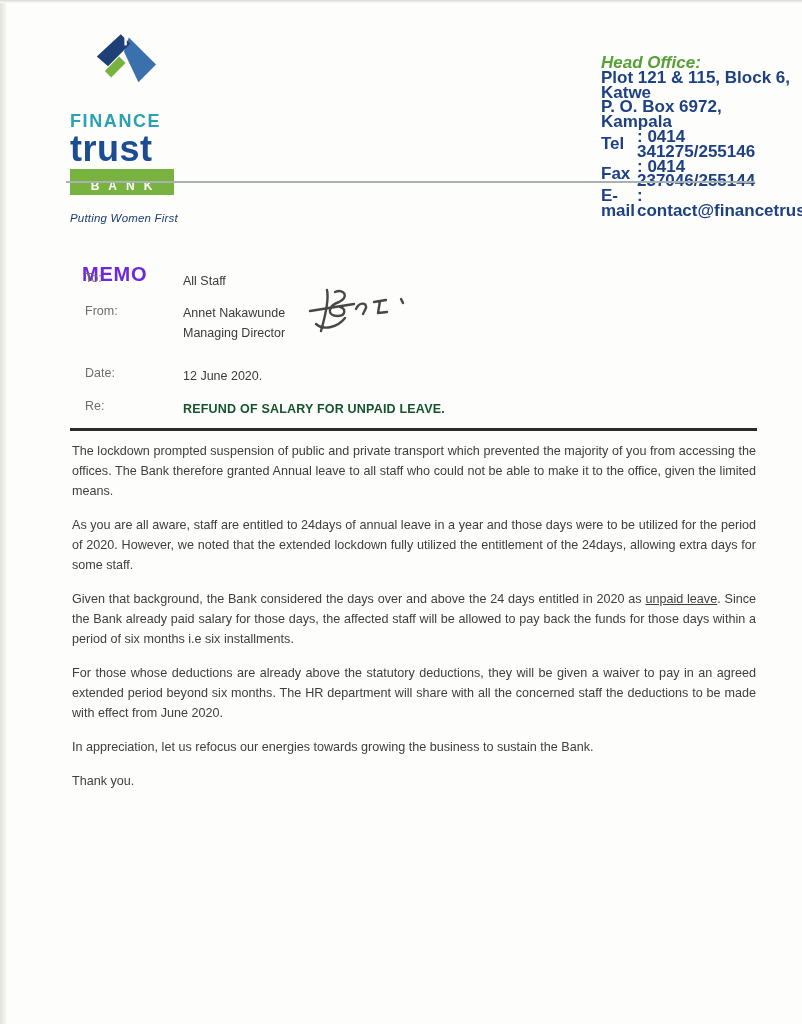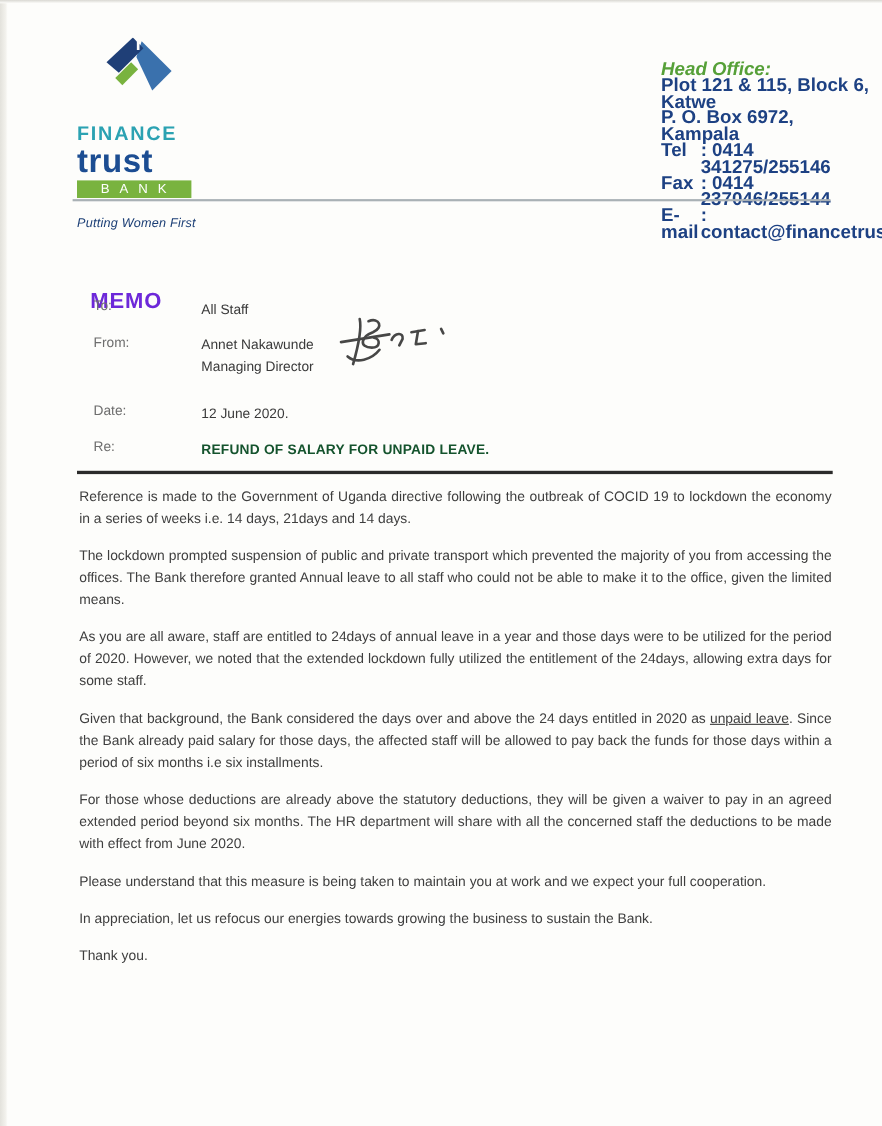--- a/index.html
+++ b/index.html
@@ -23,39 +23,39 @@
   }
 
   
   .logo-block { position:absolute; left:70px; top:34px; width:120px; }
   .logo-mark { display:block; margin-left:14px; }
   .logo-finance {
     color:#2ba2b2; font-weight:bold; font-size:18px; letter-spacing:1.6px;
     margin-top:3px;
   }
   .logo-trust {
-    color:#1c4d92; font-weight:bold; font-size:30px; line-height:0.9;
+    color:#1c4d92; font-weight:bold; font-size:36px; line-height:0.9;
     letter-spacing:0.5px; margin-top:1px;
   }
   .logo-bank-bar {
     margin-top:4px; width:104px; background:#79b33f; color:#ffffff;
-    font-weight:normal; font-size:12px; text-align:center;
-    letter-spacing:9px; padding:0 0 2px 8px;
+    font-weight:bold; font-size:12px; text-align:center;
+    letter-spacing:9px; padding:10px 0 2px 8px;
   }
   .logo-tagline {
     margin-top:17px; color:#1b3e75; font-style:italic; font-weight:normal;
     font-size:11.5px; letter-spacing:0.2px;
   }
 
   .head-office {
     position:absolute; left:601px; top:56px; width:190px;
     font-size:17px; line-height:14.8px; color:#1d4183; font-weight:bold;
   }
   .head-office-title { color:#56a038; font-style:italic; }
-  .ho-row { display:flex; }
+  .ho-row { display:flex;align-items:center; }
   .ho-label { width:36px; flex:0 0 36px; }
   .rule-thin {
     position:absolute; left:66px; top:181px; width:689px; height:2px;
     background:#a9b1b5;
   }
 
   
   .memo-title {
     position:absolute; left:82px; top:219px;
     font-size:20px; font-weight:bold; color:#6d28d9; letter-spacing:0.8px;margin-top:44px;
@@ -153,22 +153,20 @@
 
   <div class="field-label lbl-date">Date:</div>
   <div class="field-value val-date">12 June 2020.</div>
 
   <div class="field-label lbl-re">Re:</div>
   <div class="field-value val-re">REFUND OF SALARY FOR UNPAID LEAVE.</div>
 
   <div class="rule-thick"></div>
 
   <div class="letter-body">
-    <p>Reference is made to the Government of Uganda directive following the outbreak of COCID 19 to lockdown the economy in a series of weeks i.e. 14 days, 21days and 14 days.</p>
     <p>The lockdown prompted suspension of public and private transport which prevented the majority of you from accessing the offices. The Bank therefore granted Annual leave to all staff who could not be able to make it to the office, given the limited means.</p>
     <p>As you are all aware, staff are entitled to 24days of annual leave in a year and those days were to be utilized for the period of 2020. However, we noted that the extended lockdown fully utilized the entitlement of the 24days, allowing extra days for some staff.</p>
     <p><span>Given that background, the Bank considered the days over and above the 24 days entitled in 2020 as </span><span class="uline">unpaid leave</span><span>. Since the Bank already paid salary for those days, the affected staff will be allowed to pay back the funds for those days within a period of six months i.e six installments.</span></p>
     <p>For those whose deductions are already above the statutory deductions, they will be given a waiver to pay in an agreed extended period beyond six months. The HR department will share with all the concerned staff the deductions to be made with effect from June 2020.</p>
-    <p>Please understand that this measure is being taken to maintain you at work and we expect your full cooperation.</p>
     <p class="no-just">In appreciation, let us refocus our energies towards growing the business to sustain the Bank.</p>
     <p class="no-just">Thank you.</p>
   </div>
 </div>
 
 </body></html>

